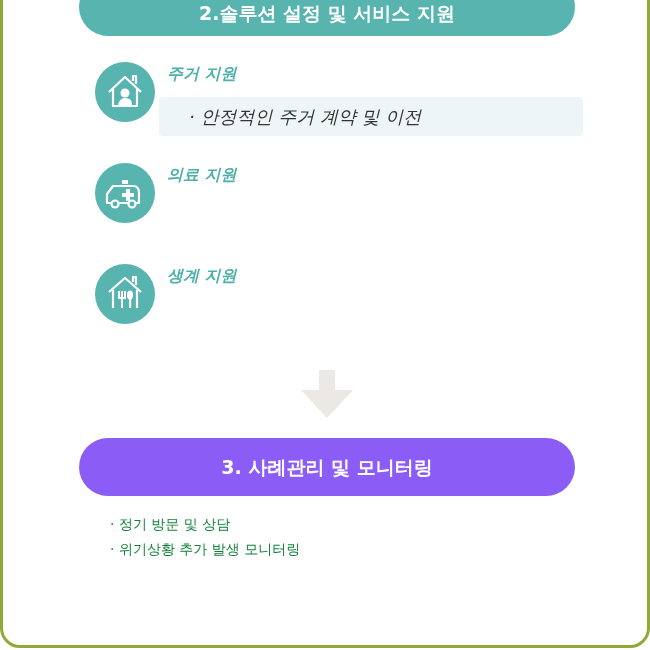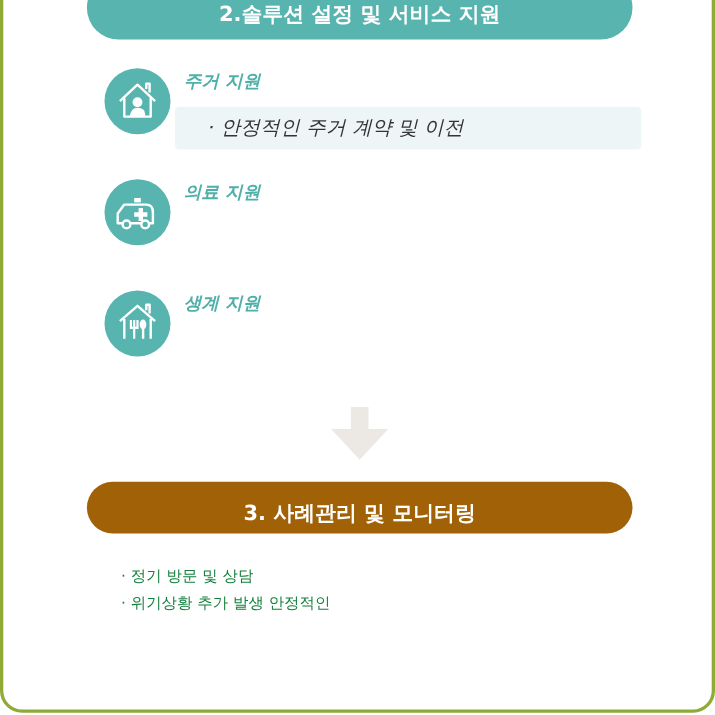--- a/index.html
+++ b/index.html
@@ -1,20 +1,20 @@
 <!DOCTYPE html>
 <html><head>
 <meta charset="utf-8">
 <style>
   html, body { margin:0; padding:0; }
   body { width:650px; height:650px; background:#ffffff; position:relative; overflow:hidden; font-family:"DejaVu Sans", sans-serif; }
   .frame { position:absolute; left:0; top:-30px; width:644px; height:672px; border:3px solid #8fab36; border-radius:20px; box-sizing:content-box; }
   .pill { position:absolute; border-radius:30px; color:#fff; font-weight:bold; text-align:center; }
   .pill-teal { left:79px; top:-22px; width:496px; height:58px; background:#57b4af; font-size:19px; line-height:58px; padding-top:6px; box-sizing:border-box; }
-  .pill-blue { left:79px; top:438px; width:496px; height:47px; background:#a16207; font-size:19px; line-height:58px; }
+  .pill-blue { left:79px; top:438px; width:496px; height:58px; background:#8b5cf6; font-size:19px; line-height:58px; }
   .svc { position:absolute; left:95px; width:490px; height:80px;font-style:italic; }
   .icon-circle { position:absolute; left:0; top:2px; width:60px; height:60px; border-radius:50%; background:#57b4af; }
   .icon-circle svg { position:absolute; left:0; top:0; }
   .svc-title { position:absolute; left:72px; top:4px; font-size:16px; font-weight:bold; color:#4fb0a9; }
   .svc-box { position:absolute; left:64px; top:37px; width:424px; height:39px; background:#eef5f7; border-radius:4px; font-size:18px; color:#333; line-height:39px; padding-left:30px; box-sizing:border-box; }
   .arrow { position:absolute; left:300px; top:370px; }
   .list { position:absolute; left:110px; top:512px; font-size:14px; color:#15803d; line-height:25px; }
 </style>
 </head>
 <body>
@@ -74,14 +74,14 @@
 <div class="arrow">
   <svg width="54" height="50" viewBox="0 0 54 50">
       <path d="M19 0 H35 V20 H53 L27 48 L1 20 H19 Z" fill="#ece8e3"></path>
     </svg>
 </div>
 
 <div class="pill pill-blue">3. 사례관리 및 모니터링</div>
 
 <div class="list">
   <div>· 정기 방문 및 상담</div>
-  <div>· 위기상황 추가 발생 안정적인</div>
+  <div>· 위기상황 추가 발생 모니터링</div>
 </div>
 
 </body></html>

